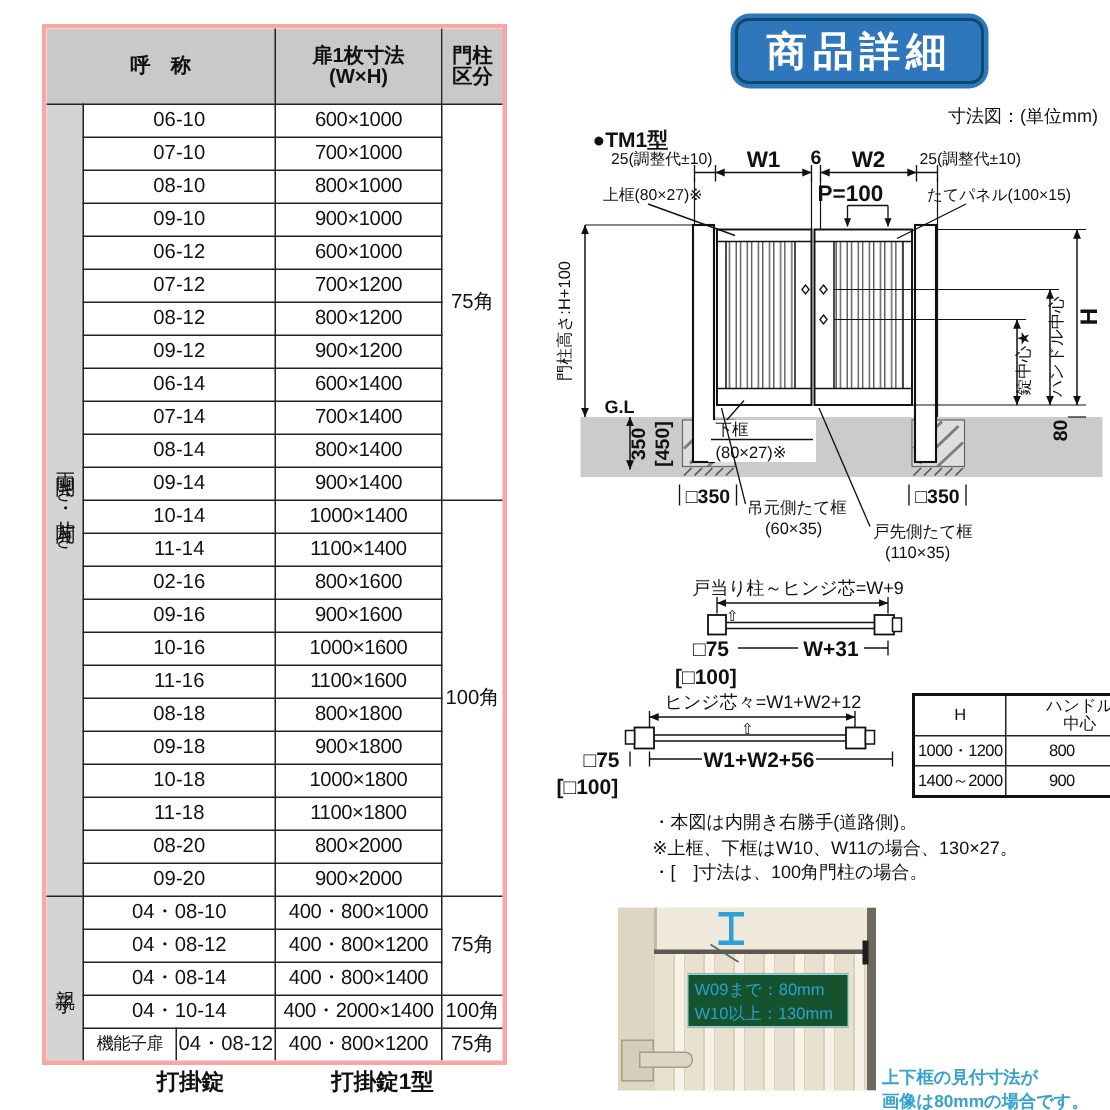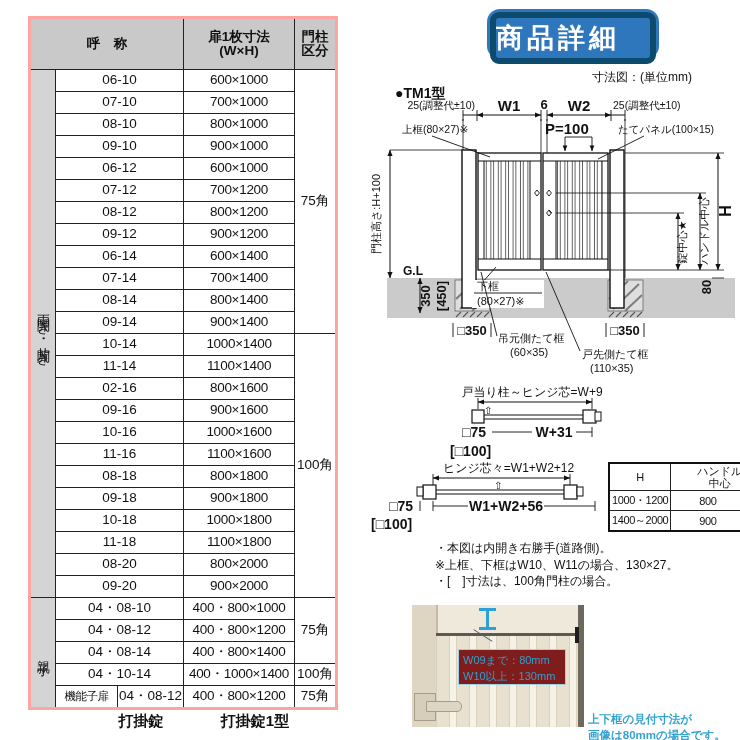--- a/index.html
+++ b/index.html
@@ -13,23 +13,23 @@
   #spec-table thead th{background:#c9c9c9;height:50px;font-weight:bold;}
   #spec-table thead span{display:block;}
   #spec-table td.side{background:#d4d4d4;writing-mode:vertical-rl;text-orientation:upright;
               letter-spacing:4px;font-size:13.5px;padding:4px 0;}
   #spec-table td.size{letter-spacing:-0.3px;}
   #spec-table td.prefix{font-size:11.5px;letter-spacing:-0.5px;}
   .lock-label{position:absolute;font-weight:bold;font-size:15px;text-align:center;}
   
   .badge{position:absolute;left:487px;top:9px;width:172px;height:50px;background:#2f77bd;border-radius:13px;
          box-sizing:border-box;padding:3px;}
-  .badge-inner{border:6px solid #0c4a6e;border-radius:9px;height:40px;line-height:40px;text-align:left;
+  .badge-inner{border:2px solid #0c4a6e;border-radius:9px;height:40px;line-height:40px;text-align:center;
          color:#fff;font-weight:bold;font-size:27px;letter-spacing:4px;}
-  .dim-note{position:absolute;left:592px;top:69px;font-size:12px;}
+  .dim-note{position:absolute;left:632px;top:69px;font-size:12px;}
   .model{position:absolute;left:395px;top:85px;font-size:14px;font-weight:bold;}
   .notes{position:absolute;left:435px;top:540px;font-size:12px;line-height:16.5px;}
   
   #handle-table{position:absolute;left:608px;top:462px;border-collapse:collapse;border:2px solid #111;background:#fff;}
   #handle-table th,#handle-table td{border:1px solid #222;font-size:11px;text-align:center;padding:0 2px;
        font-weight:normal;white-space:nowrap;}
   #handle-table th{height:26px;}
   #handle-table td{height:19px;letter-spacing:-0.4px;}
   #handle-table th span{display:block;line-height:12px;margin-left:24px;}
   
@@ -40,21 +40,21 @@
      background:repeating-linear-gradient(90deg,#d9d1bd 0 1px,#e8e1cf 1px 13px,#d9d1bd 13px 14px,#f7f2e6 14px 20px);}
   .p-edge{position:absolute;right:0;top:0;width:6px;height:122px;background:#6e695f;}
   .p-latch{position:absolute;right:5px;top:22px;width:4px;height:16px;background:#1d1d1d;}
   .p-hbase{position:absolute;left:2px;top:88px;width:20px;height:26px;background:#d6cebb;border:1px solid #a59d88;}
   .p-lever{position:absolute;left:14px;top:96px;width:34px;height:9px;background:#ddd6c4;border:1px solid #a59d88;
            border-radius:0 5px 5px 0;}
   .p-ibeam-stem{position:absolute;left:74px;top:3px;width:3px;height:22px;background:#2da0d8;}
   .p-ibeam-top{position:absolute;left:67px;top:3px;width:17px;height:3px;background:#2da0d8;}
   .p-ibeam-bot{position:absolute;left:67px;top:22px;width:17px;height:3px;background:#2da0d8;}
   .p-leader{position:absolute;left:60px;top:30px;width:22px;height:1px;background:#55636b;transform:rotate(32deg);}
-  .callout{position:absolute;left:46px;top:44px;width:108px;height:36px;background:#7f1d1d;border:1px solid #9fd0e4;
+  .callout{position:absolute;left:46px;top:44px;width:108px;height:36px;background:#14532d;border:1px solid #9fd0e4;
            font-size:11px;line-height:16px;color:#2f9fd0;padding:2px 4px;box-sizing:border-box;white-space:nowrap;}
   .caption{position:absolute;left:588px;top:684px;width:150px;font-size:11.5px;line-height:15.5px;
            color:#35a3cf;font-weight:bold;white-space:nowrap;margin-top:28px;}
   
   #diagram{position:absolute;left:360px;top:85px;}
   #diagram text{font-family:"Liberation Sans","DejaVu Sans",sans-serif;fill:#111;}
   .t10{font-size:10.5px;} .t11{font-size:11px;} .t12{font-size:12px;}
   .b13{font-size:13px;font-weight:bold;} .b14{font-size:14px;font-weight:bold;}
   .b15{font-size:15px;font-weight:bold;} .b16{font-size:16px;font-weight:bold;}
 </style>
@@ -193,32 +193,32 @@
         <tr>
           <td class="name" colspan="2">04・08-12</td>
           <td class="size">400・800×1200</td>
         </tr>
         <tr>
           <td class="name" colspan="2">04・08-14</td>
           <td class="size">400・800×1400</td>
         </tr>
         <tr>
           <td class="name" colspan="2">04・10-14</td>
-          <td class="size">400・1000×1400</td>
+          <td class="size">400・2000×1400</td>
           <td class="post" rowspan="1">100角</td>
         </tr>
         <tr>
           <td class="prefix">機能子扉</td>
           <td class="name">04・08-12</td>
           <td class="size">400・800×1200</td>
           <td class="post" rowspan="1">75角</td>
         </tr>
       </tbody>
   </table>
-  <div class="lock-label" style="left:101px;top:712px;width:80px;">打掛錠</div>
+  <div class="lock-label" style="left:87px;top:712px;width:80px;">打掛錠</div>
   <div class="lock-label" style="left:205px;top:712px;width:100px;">打掛錠1型</div>
 
   <div class="badge">
     <div class="badge-inner">商品詳細</div>
   </div>
   <div class="dim-note">寸法図：(単位mm)</div>
   <div class="model">●TM1型</div>
 
   <svg id="diagram" width="380" height="460" viewBox="0 0 380 460">
     <defs>

